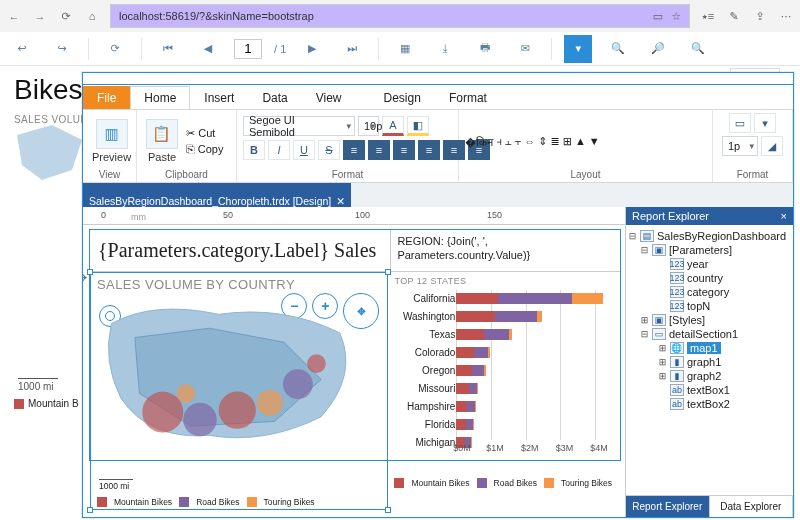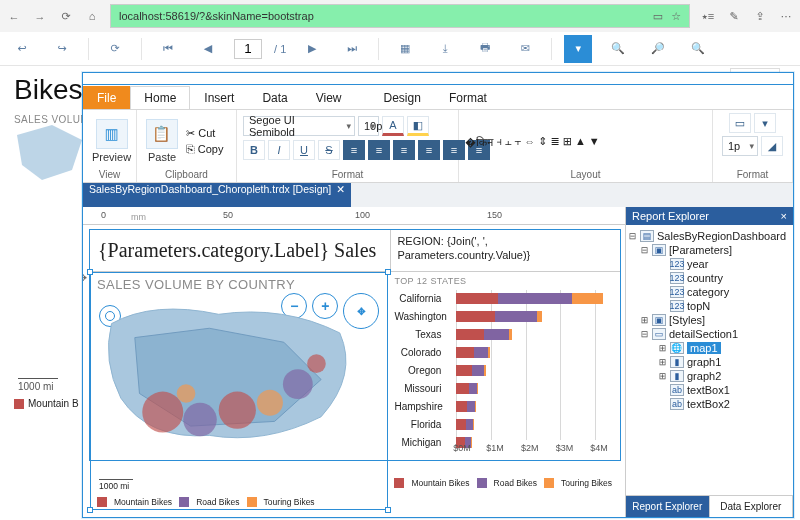--- a/index.html
+++ b/index.html
@@ -1,20 +1,20 @@
 <!DOCTYPE html>
 <html><head>
 <meta charset="utf-8">
 <style>
 *{box-sizing:border-box;margin:0;padding:0;font-family:"Segoe UI",Arial,sans-serif}
 body{width:800px;height:520px;overflow:hidden;background:#fff;position:relative;font-size:11px;color:#222}
 
 .browser-bar{height:32px;background:#f3f3f3;display:flex;align-items:center;padding:0 6px;gap:10px}
 .bic{width:16px;height:16px;color:#666;display:flex;align-items:center;justify-content:center}
-.addr{flex:1;height:24px;background:#86efac;border:1px solid #ccc;display:flex;align-items:center;padding:0 8px;color:#333;justify-content:space-between}
+.addr{flex:1;height:24px;background:#c4b5fd;border:1px solid #ccc;display:flex;align-items:center;padding:0 8px;color:#333;justify-content:space-between}
 .addr .ricons{display:flex;gap:8px;color:#666}
 
 .viewer-toolbar{height:34px;background:#fff;border-bottom:1px solid #e5e5e5;display:flex;align-items:center;padding:0 8px;gap:12px;color:#5d7ea3}
 .vt-sep{width:1px;height:22px;background:#e5e5e5}
 .pgin{width:28px;height:20px;border:1px solid #ccc;text-align:center}
 .sqbtn{width:28px;height:28px;display:flex;align-items:center;justify-content:center}
 .fbtn{background:#2b8dd6;color:#fff}
 
 .bg-title{font-family:"Segoe UI Light",sans-serif;font-size:28px;font-weight:300;padding:8px 14px;color:#111}
 .bg-sub{font-size:10px;color:#888;padding:0 14px;letter-spacing:.4px}
@@ -35,21 +35,21 @@
 .rgroup .lbl{text-align:center;font-size:10px;color:#666;padding-bottom:2px}
 .rbody{flex:1;display:flex;align-items:center;gap:5px}
 .bigbtn{display:flex;flex-direction:column;align-items:center;gap:2px;padding:2px 3px;font-size:11px;color:#333}
 .iconbox{width:32px;height:30px;background:#eef5fb;border:1px solid #cfe2f2;display:flex;align-items:center;justify-content:center;color:#2b8dd6;font-size:15px}
 .smallrow{display:flex;gap:3px}
 .smallrow .sb{width:22px;height:20px;border:1px solid #dfe7ee;display:flex;align-items:center;justify-content:center;color:#355f89;font-size:11px}
 .fontsel{height:20px;border:1px solid #cfd8e0;padding:0 14px 0 5px;font-size:11px;background:#fff;display:flex;align-items:center;position:relative}
 .fontsel:after{content:"▾";position:absolute;right:3px;color:#666;font-size:9px}
 .align-block{width:22px;height:20px;background:#355f89;border:1px solid #355f89;display:flex;align-items:center;justify-content:center;color:#fff}
 
-.doctab{height:22px;background:#2b5e9e;color:#fff;display:flex;align-items:flex-end;width:268px;padding:12px 6px;font-size:10.5px;justify-content:space-between}
+.doctab{height:22px;background:#2b5e9e;color:#fff;display:flex;align-items:flex-start;width:268px;padding:12px 6px;font-size:10.5px;justify-content:space-between}
 .doctab-row{background:#eef1f4;display:flex}
 
 .d-body{flex:1;display:flex;overflow:hidden}
 .canvas-wrap{flex:1;background:#fff;position:relative;overflow:hidden}
 .ruler{height:18px;background:#fff;border-bottom:1px solid #ccc;position:relative;font-size:9px;color:#555}
 .ruler span{position:absolute;top:3px}
 .canvas{position:absolute;left:6px;top:22px;right:4px;height:232px;border:1px solid #2b8dd6}
 .hdr-row{display:flex;height:42px;border-bottom:1px solid #ccc}
 .hdr-title{flex:1.35;border-right:1px solid #ccc;font-family:"Segoe UI Light";font-size:20px;font-weight:300;display:flex;align-items:center;padding-left:8px}
 .hdr-region{flex:1;font-size:11px;padding:4px 6px;line-height:1.3}
@@ -63,21 +63,21 @@
 .map-svg{position:absolute;left:4px;top:18px;width:96%;height:75%}
 .map-legend{position:absolute;bottom:2px;left:6px;font-size:8.5px;display:flex;gap:7px;align-items:center}
 .map-scale{position:absolute;bottom:18px;left:8px;font-size:8.5px}
 .map-scale .ln{width:34px;height:1px;background:#555;margin-bottom:1px}
 .map-target{position:absolute;left:8px;top:32px;width:22px;height:22px;border:1.5px solid #2b8dd6;border-radius:50%;display:flex;align-items:center;justify-content:center}
 .map-target:before{content:"";width:8px;height:8px;border:1.5px solid #2b8dd6;border-radius:50%}
 .chart-pane{flex:1;padding:4px 6px;position:relative}
 .chart-title{font-size:9px;color:#8a8a8a;letter-spacing:.4px;margin-bottom:4px}
 .bars{position:relative;height:168px}
 .bar-row{display:flex;align-items:center;height:17px;margin-bottom:1px}
-.bar-row .bl{width:62px;text-align:right;font-size:10px;padding-right:15px}
+.bar-row .bl{width:62px;text-align:right;font-size:10px;padding-right:1px}
 .bar-row .bc{flex:1;position:relative;height:11px}
 .seg{position:absolute;top:0;height:11px}
 .grid{position:absolute;left:62px;right:0;top:0;bottom:18px;pointer-events:none}
 .grid .gl{position:absolute;top:0;bottom:0;border-left:1px solid #d8d8d8}
 .axis{position:absolute;left:62px;right:0;bottom:0;height:15px;font-size:9px;color:#555}
 .axis span{position:absolute}
 .chart-legend{font-size:8.5px;display:flex;gap:7px;align-items:center;margin-top:20px}
 
 .explorer{width:168px;border-left:1px solid #ccc;background:#fff;display:flex;flex-direction:column}
 .ex-title{background:#2b5e9e;color:#fff;font-size:11px;padding:3px 6px;display:flex;justify-content:space-between}

